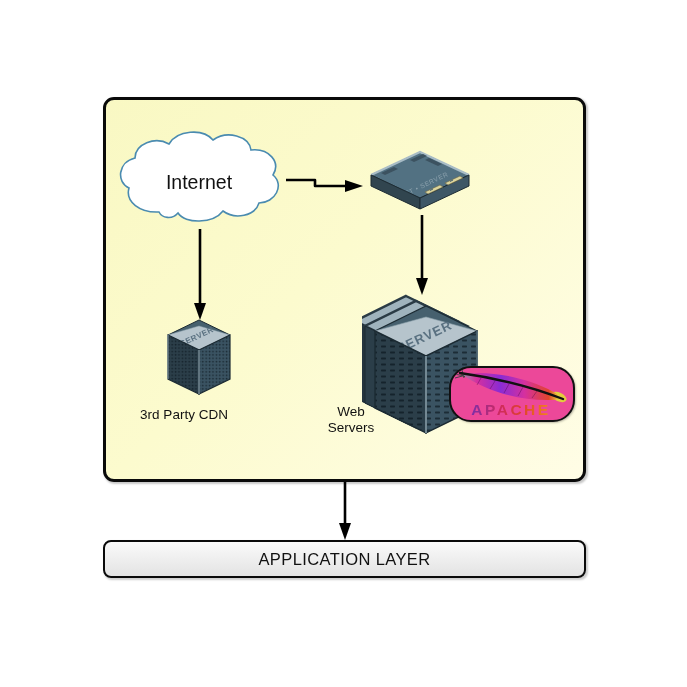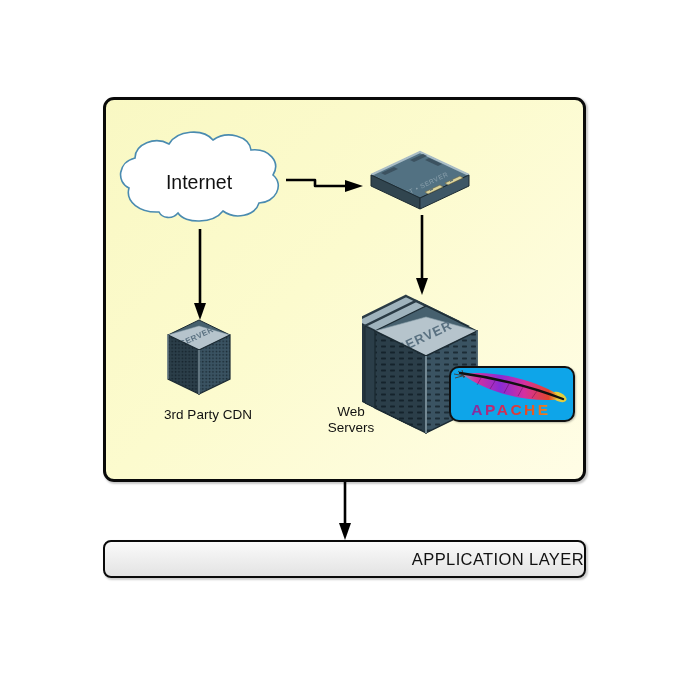--- a/index.html
+++ b/index.html
@@ -11,28 +11,28 @@
     background:linear-gradient(135deg,#f9f8c3 0%,#fcfbce 45%,#fffde6 100%);
     box-shadow:1.5px 1.5px 2px rgba(0,0,0,.22);
   }
   .abs{position:absolute;}
   .node-label{
     position:absolute;color:#111;font-size:13.5px;line-height:16px;
     text-align:center;white-space:normal;
   }
   .badge{
     position:absolute;left:449px;top:366px;width:126px;height:56px;
-    box-sizing:border-box;background:#0ea5e9;border:2px solid #111;border-radius:10px;
+    box-sizing:border-box;background:#ec4899;border:2px solid #111;border-radius:22px;
     box-shadow:1px 1px 2px rgba(0,0,0,.25);overflow:hidden;
   }
   .app-layer{
     position:absolute;left:103px;top:540px;width:483px;height:38px;
     box-sizing:border-box;border:2.5px solid #0a0a0a;border-radius:8px;
     background:linear-gradient(#fafafa,#e3e3e3);
-    display:flex;align-items:center;justify-content:flex-end;
+    display:flex;align-items:center;justify-content:center;
     font-size:16.5px;letter-spacing:.4px;color:#111;
     box-shadow:1.5px 1.5px 2px rgba(0,0,0,.2);
   }
   .edges{position:absolute;inset:0;pointer-events:none;}
   svg text{font-family:"Liberation Sans",sans-serif;}
 </style>
 </head>
 <body>
 
 <div class="stage">
@@ -76,21 +76,21 @@
       </pattern>
     </defs>
     <polygon points="35,4 66,19 35,34 4,19" fill="#46606E" stroke="#1C2B33" stroke-width="1"></polygon>
     <polygon points="4,19 35,10 66,19 35,34" fill="#B6C4CC" stroke="#8FA3AD" stroke-width="0.5"></polygon>
     <text x="34" y="23" transform="rotate(-25 34 23)" text-anchor="middle" font-size="8" font-weight="bold" letter-spacing="0.5" fill="#5A7181">SERVER</text>
     <polygon points="4,19 35,34 35,78 4,63" fill="url(#cdnL)" stroke="#1C2B33" stroke-width="1.2"></polygon>
     <polygon points="35,34 66,19 66,63 35,78" fill="url(#cdnR)" stroke="#1C2B33" stroke-width="1.2"></polygon>
     <line x1="35" y1="34" x2="35" y2="78" stroke="#7E939E" stroke-width="1.4"></line>
     <line x1="4" y1="19" x2="4" y2="63" stroke="#7E939E" stroke-width="1.2"></line>
   </svg>
-  <div class="node-label" style="left:156px;top:407px;width:104px;">3rd Party CDN</div>
+  <div class="node-label" style="left:132px;top:407px;width:104px;">3rd Party CDN</div>
 
   <svg class="abs" style="left:362px;top:290px;" width="121" height="150" viewBox="0 0 121 150">
     <defs>
       <pattern id="webL" width="9" height="6" patternUnits="userSpaceOnUse">
         <rect width="9" height="6" fill="#2B3E49"></rect>
         <rect x="1" y="1.4" width="5" height="2" rx="0.6" fill="#15232C"></rect>
       </pattern>
       <pattern id="webR" width="9" height="6" patternUnits="userSpaceOnUse">
         <rect width="9" height="6" fill="#3A5362"></rect>
         <rect x="1" y="1.4" width="5" height="2" rx="0.6" fill="#1C2C36"></rect>

